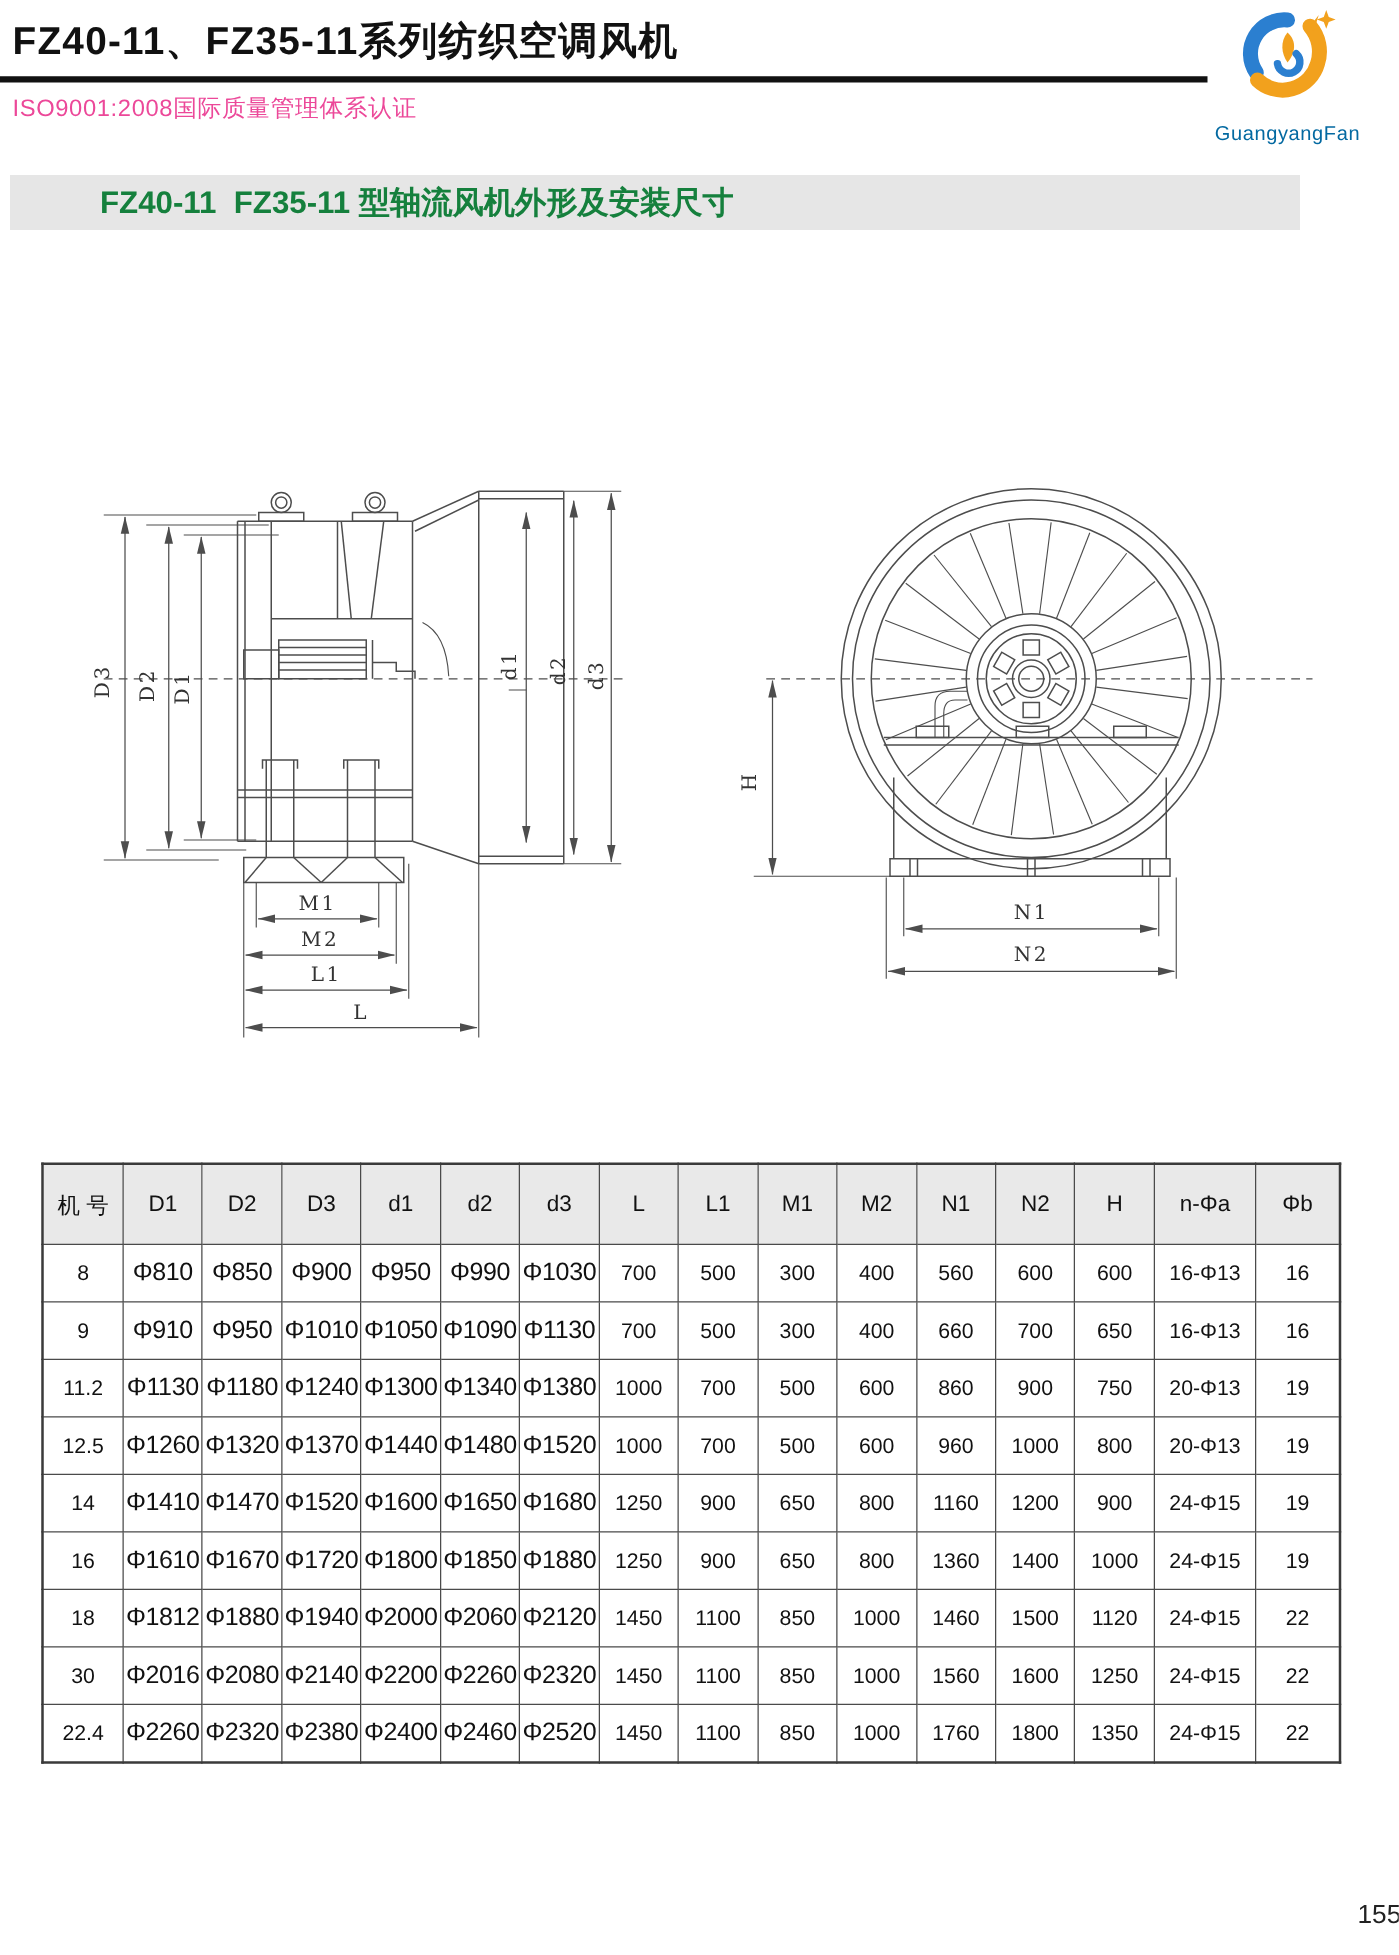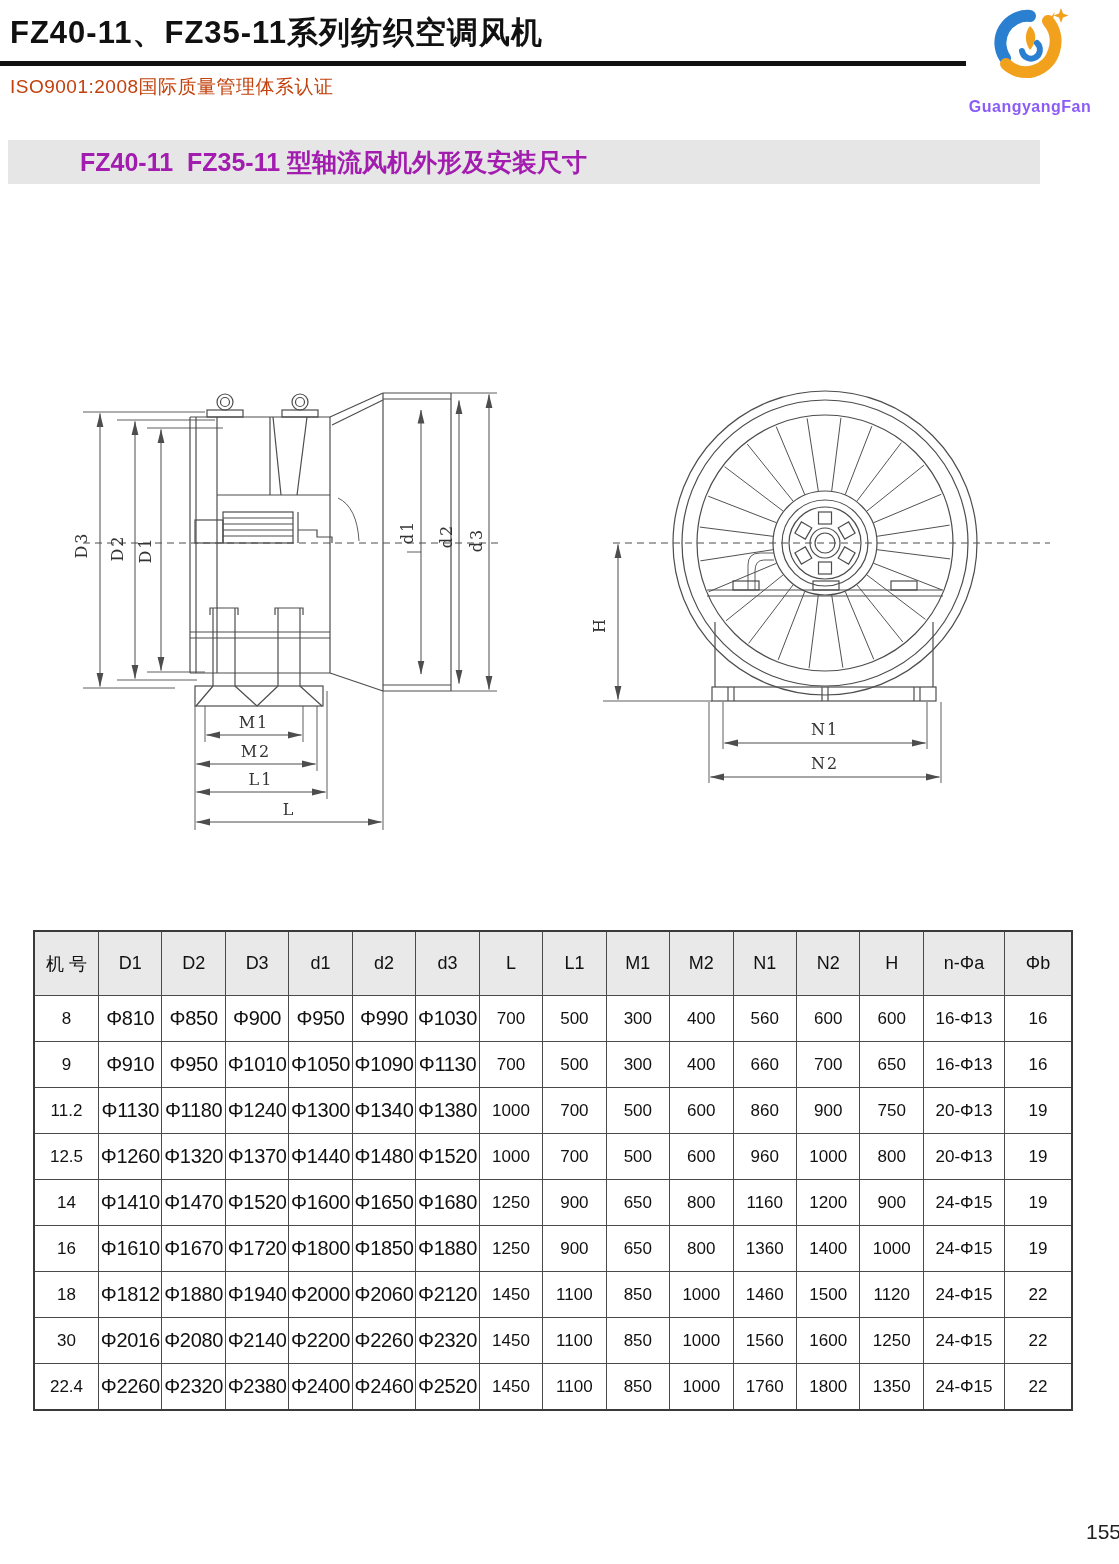--- a/index.html
+++ b/index.html
@@ -3,28 +3,28 @@
 <meta charset="utf-8">
 <style>
   html,body{margin:0;padding:0;background:#fff;}
   #page{position:relative;width:1119px;height:1564px;background:#ffffff;
         font-family:"Liberation Sans",sans-serif;color:#1a1a1a;overflow:hidden;padding-left:28px;}
 
   
   .doc-title{position:absolute;left:10px;top:12px;font-size:31px;font-weight:bold;
              letter-spacing:1px;white-space:pre;color:#111;}
   .title-rule{position:absolute;left:0;top:61px;width:966px;height:5px;background:#111;}
-  .cert-line{position:absolute;left:10px;top:74px;font-size:19px;color:#c2410c;letter-spacing:.5px;}
+  .cert-line{position:absolute;left:10px;top:74px;font-size:19px;color:#ec4899;letter-spacing:.5px;}
   .logo-box{position:absolute;left:963px;top:4px;width:134px;text-align:center;}
-  .logo-text{font-size:16px;font-weight:bold;color:#8b5cf6;letter-spacing:.5px;margin-top:-2px;}
+  .logo-text{font-size:16px;font-weight:normal;color:#0369a1;letter-spacing:.5px;margin-top:-2px;}
 
   
   .section-band{position:absolute;left:8px;top:140px;width:1032px;height:44px;background:#e6e6e6;}
   .section-band span{display:block;padding-left:72px;line-height:44px;font-size:25px;
-                     font-weight:bold;color:#a21caf;white-space:pre;}
+                     font-weight:bold;color:#15803d;white-space:pre;}
 
   
   .drawing{position:absolute;}
   svg .ln{stroke:#4d4d4d;stroke-width:1.2;fill:none;}
   svg .thin{stroke:#4d4d4d;stroke-width:.9;fill:none;}
   svg .dim{stroke:#4d4d4d;stroke-width:1;fill:none;}
   svg .dash{stroke:#4d4d4d;stroke-width:1;fill:none;stroke-dasharray:7 5;}
   svg text.dt{font-family:"DejaVu Serif",serif;font-size:16px;fill:#333;letter-spacing:2px;}
 
   

